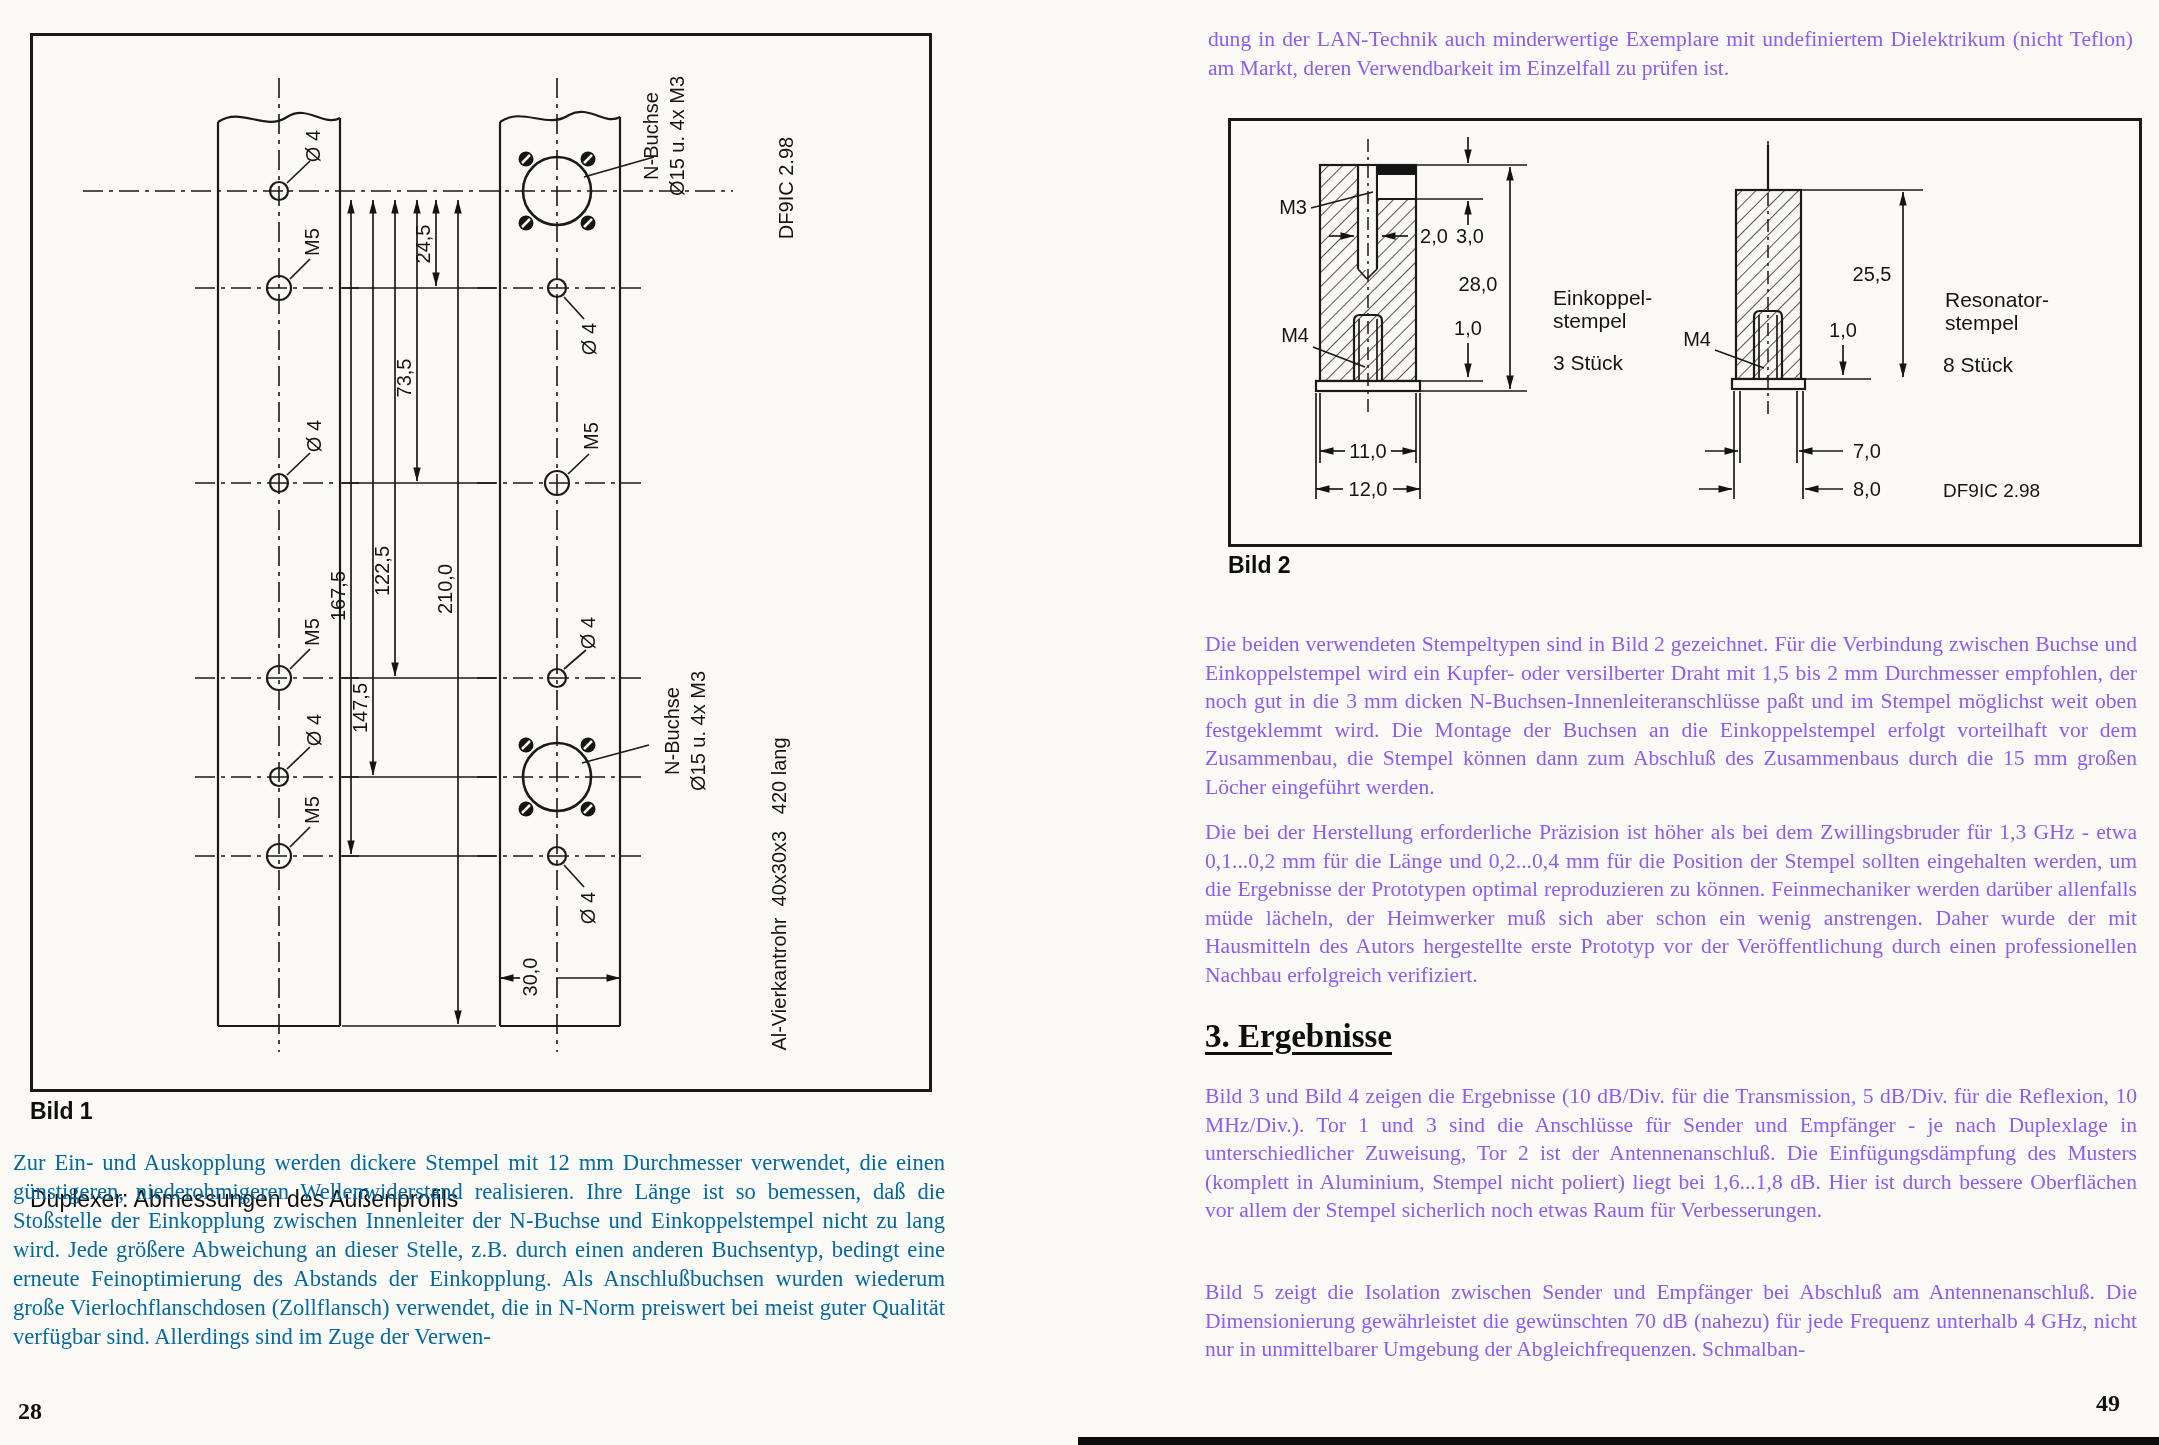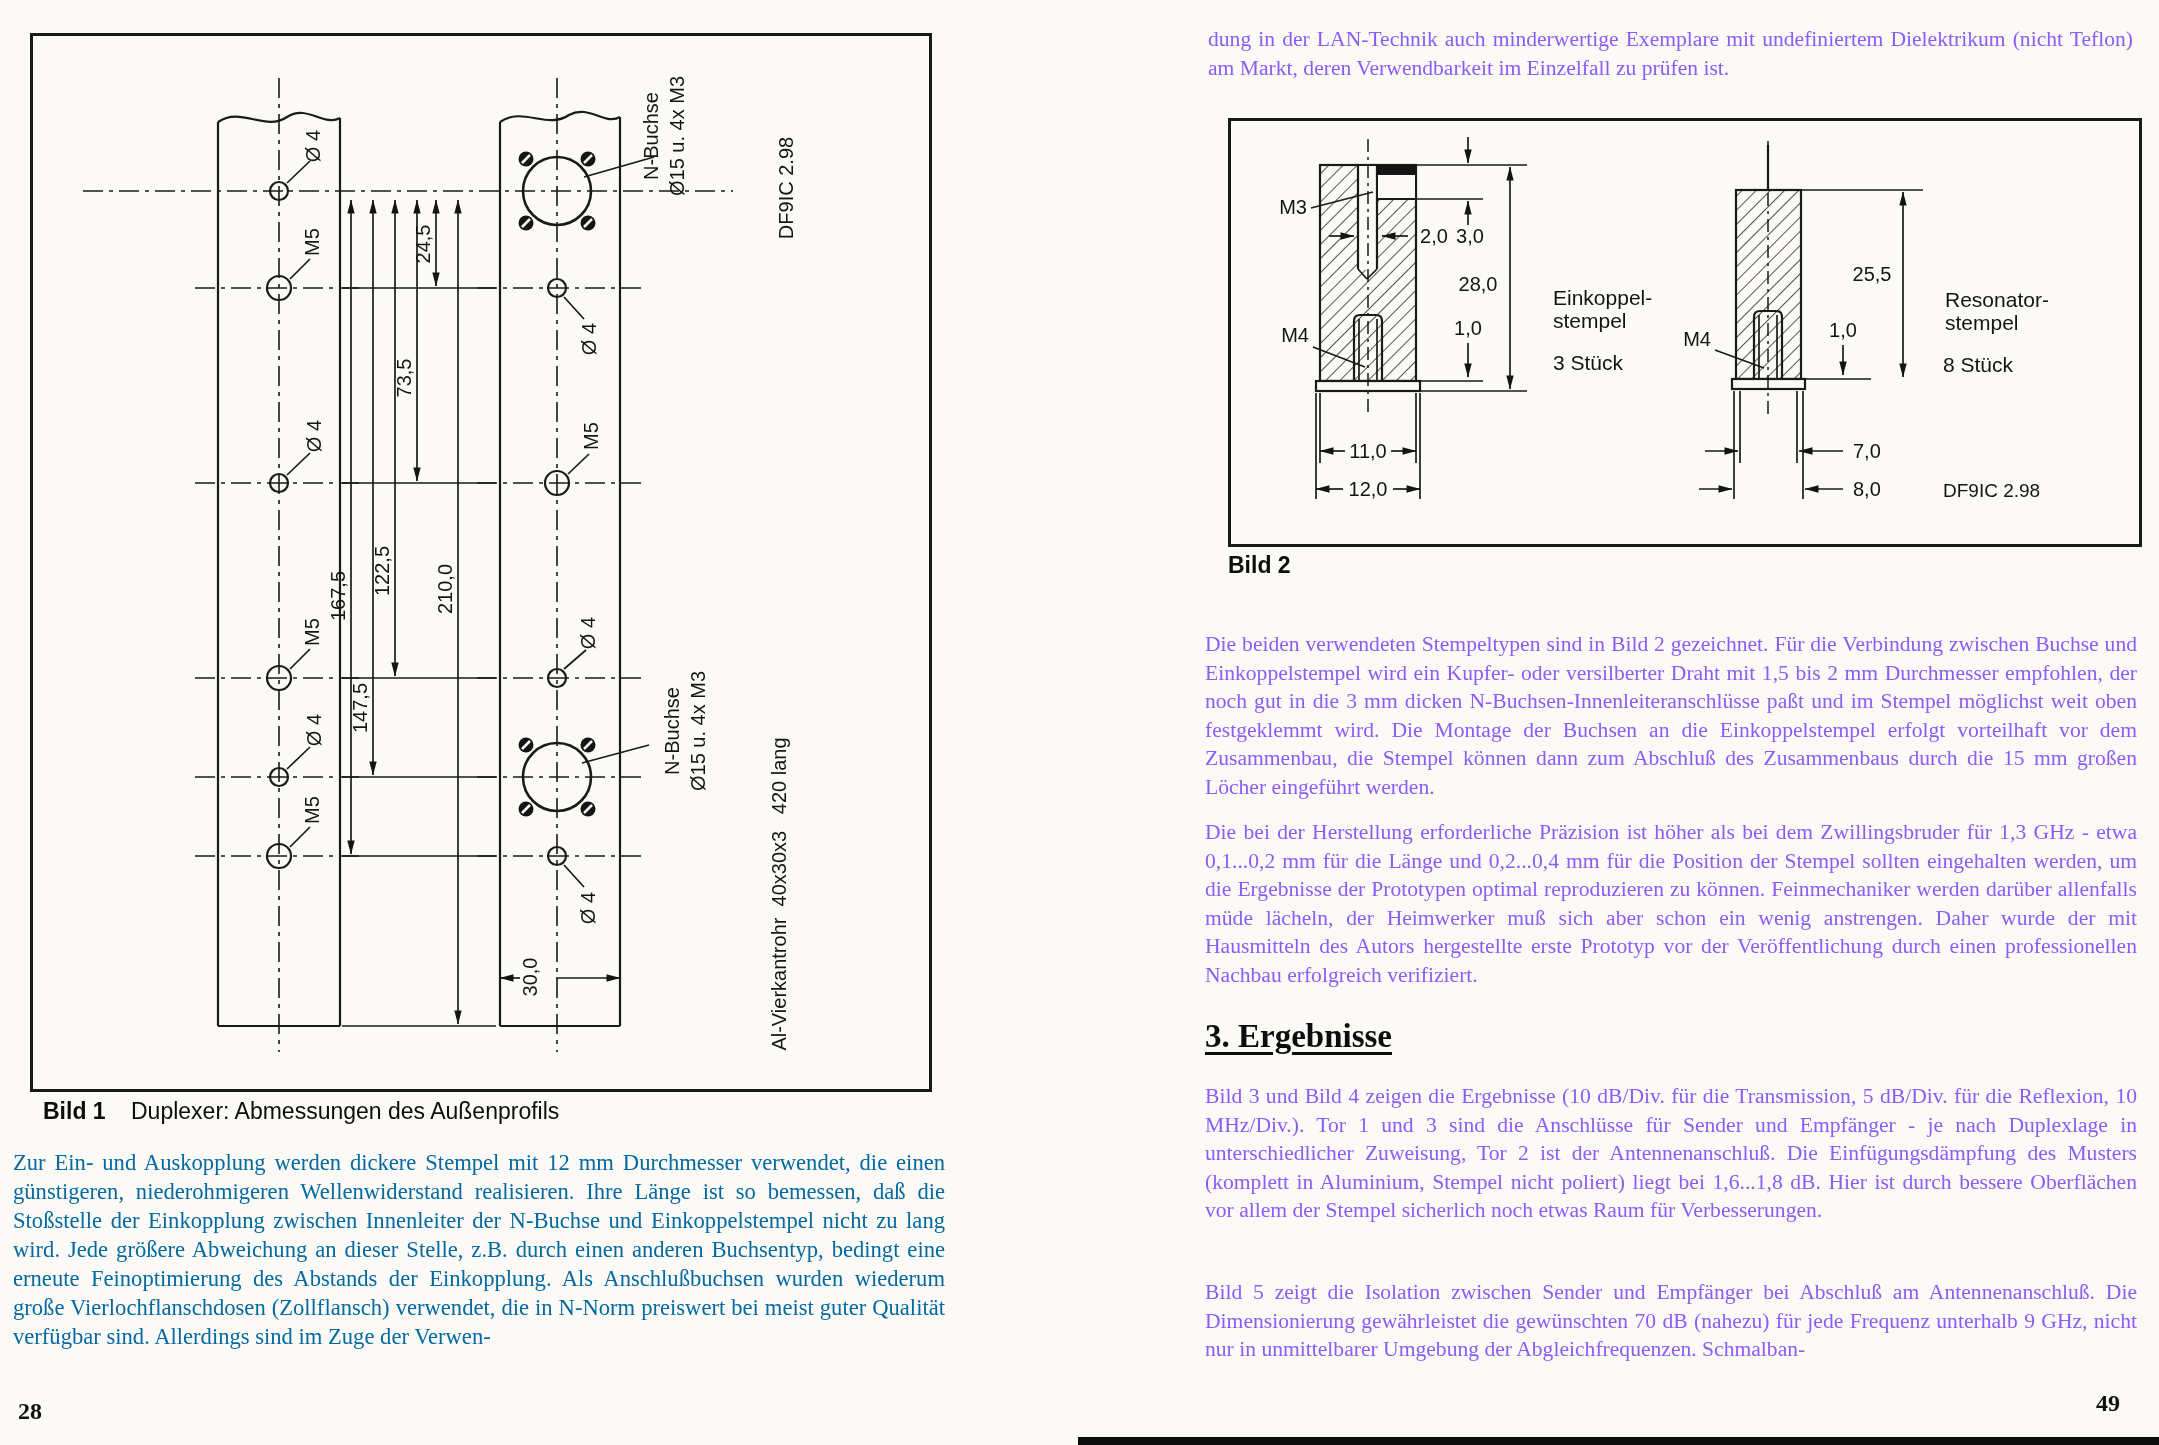--- a/index.html
+++ b/index.html
@@ -163,21 +163,21 @@
         <line class="ext" x1="549" y1="727" x2="616" y2="709"></line>
         <text class="t20" text-anchor="middle" transform="rotate(-90 646 695)" x="646" y="695">N-Buchse</text>
         <text class="t20" text-anchor="middle" transform="rotate(-90 672 695)" x="672" y="695">Ø15 u. 4x M3</text>
       </g>
 
       <text class="t20" text-anchor="middle" transform="rotate(-90 760 152)" x="760" y="152">DF9IC 2.98</text>
       <text class="t20" text-anchor="middle" transform="rotate(-90 753 858)" x="753" y="858">Al-Vierkantrohr&nbsp;&nbsp;40x30x3&nbsp;&nbsp;&nbsp;420 lang</text>
     </svg>
   </div>
 
-  <div class="abs caption" style="left:43px;top:1098px;">
+  <div class="abs caption" style="left:30px;top:1098px;flex-direction:column;">
     <span class="cap-label">Bild 1</span>
     <span class="cap-text" style="width:700px">Duplexer: Abmessungen des Außenprofils</span>
   </div>
 
   <div class="abs para" style="left:13px;top:1148px;width:932px;">Zur Ein- und Auskopplung werden dickere Stempel mit 12 mm Durchmesser verwendet, die einen günstigeren, niederohmigeren Wellenwiderstand realisieren. Ihre Länge ist so bemessen, daß die Stoßstelle der Einkopplung zwischen Innenleiter der N-Buchse und Einkoppelstempel nicht zu lang wird. Jede größere Abweichung an dieser Stelle, z.B. durch einen anderen Buchsentyp, bedingt eine erneute Feinoptimierung des Abstands der Einkopplung. Als Anschlußbuchsen wurden wiederum große Vierlochflanschdosen (Zollflansch) verwendet, die in N-Norm preiswert bei meist guter Qualität verfügbar sind. Allerdings sind im Zuge der Verwen-</div>
 
   <div class="abs pageno" style="left:18px;top:1398px;">28</div>
 
   <div class="abs para-r" style="left:1208px;top:25px;width:925px;">dung in der LAN-Technik auch minderwertige Exemplare mit undefiniertem Dielektrikum (nicht Teflon) am Markt, deren Verwendbarkeit im Einzelfall zu prüfen ist.</div>
 
@@ -298,18 +298,18 @@
   </div>
 
   <div class="abs para-r" style="left:1205px;top:630px;width:932px;">Die beiden verwendeten Stempeltypen sind in Bild 2 gezeichnet. Für die Verbindung zwischen Buchse und Einkoppelstempel wird ein Kupfer- oder versilberter Draht mit 1,5 bis 2 mm Durchmesser empfohlen, der noch gut in die 3 mm dicken N-Buchsen-Innenleiteranschlüsse paßt und im Stempel möglichst weit oben festgeklemmt wird. Die Montage der Buchsen an die Einkoppelstempel erfolgt vorteilhaft vor dem Zusammenbau, die Stempel können dann zum Abschluß des Zusammenbaus durch die 15 mm großen Löcher eingeführt werden.</div>
 
   <div class="abs para-r" style="left:1205px;top:818px;width:932px;">Die bei der Herstellung erforderliche Präzision ist höher als bei dem Zwillingsbruder für 1,3 GHz - etwa 0,1...0,2 mm für die Länge und 0,2...0,4 mm für die Position der Stempel sollten eingehalten werden, um die Ergebnisse der Prototypen optimal reproduzieren zu können. Feinmechaniker werden darüber allenfalls müde lächeln, der Heimwerker muß sich aber schon ein wenig anstrengen. Daher wurde der mit Hausmitteln des Autors hergestellte erste Prototyp vor der Veröffentlichung durch einen professionellen Nachbau erfolgreich verifiziert.</div>
 
   <div class="abs heading" style="left:1205px;top:1018px;">3. Ergebnisse</div>
 
   <div class="abs para-r" style="left:1205px;top:1082px;width:932px;">Bild 3 und Bild 4 zeigen die Ergebnisse (10 dB/Div. für die Transmission, 5 dB/Div. für die Reflexion, 10 MHz/Div.). Tor 1 und 3 sind die Anschlüsse für Sender und Empfänger - je nach Duplexlage in unterschiedlicher Zuweisung, Tor 2 ist der Antennenanschluß. Die Einfügungsdämpfung des Musters (komplett in Aluminium, Stempel nicht poliert) liegt bei 1,6...1,8 dB. Hier ist durch bessere Oberflächen vor allem der Stempel sicherlich noch etwas Raum für Verbesserungen.</div>
 
-  <div class="abs para-r" style="left:1205px;top:1278px;width:932px;">Bild 5 zeigt die Isolation zwischen Sender und Empfänger bei Abschluß am Antennenanschluß. Die Dimensionierung gewährleistet die gewünschten 70 dB (nahezu) für jede Frequenz unterhalb 9 GHz, nicht nur in unmittelbarer Umgebung der Abgleichfrequenzen. Schmalban-</div>
+  <div class="abs para-r" style="left:1205px;top:1278px;width:932px;">Bild 5 zeigt die Isolation zwischen Sender und Empfänger bei Abschluß am Antennenanschluß. Die Dimensionierung gewährleistet die gewünschten 70 dB (nahezu) für jede Frequenz unterhalb 4 GHz, nicht nur in unmittelbarer Umgebung der Abgleichfrequenzen. Schmalban-</div>
 
   <div class="abs pageno" style="left:2096px;top:1390px;font-weight:700;">49</div>
 
   <div class="abs edge-shadow" style="left:1078px;top:1437px;width:1081px;height:8px;"></div>
 </div>
 
 </body></html>

